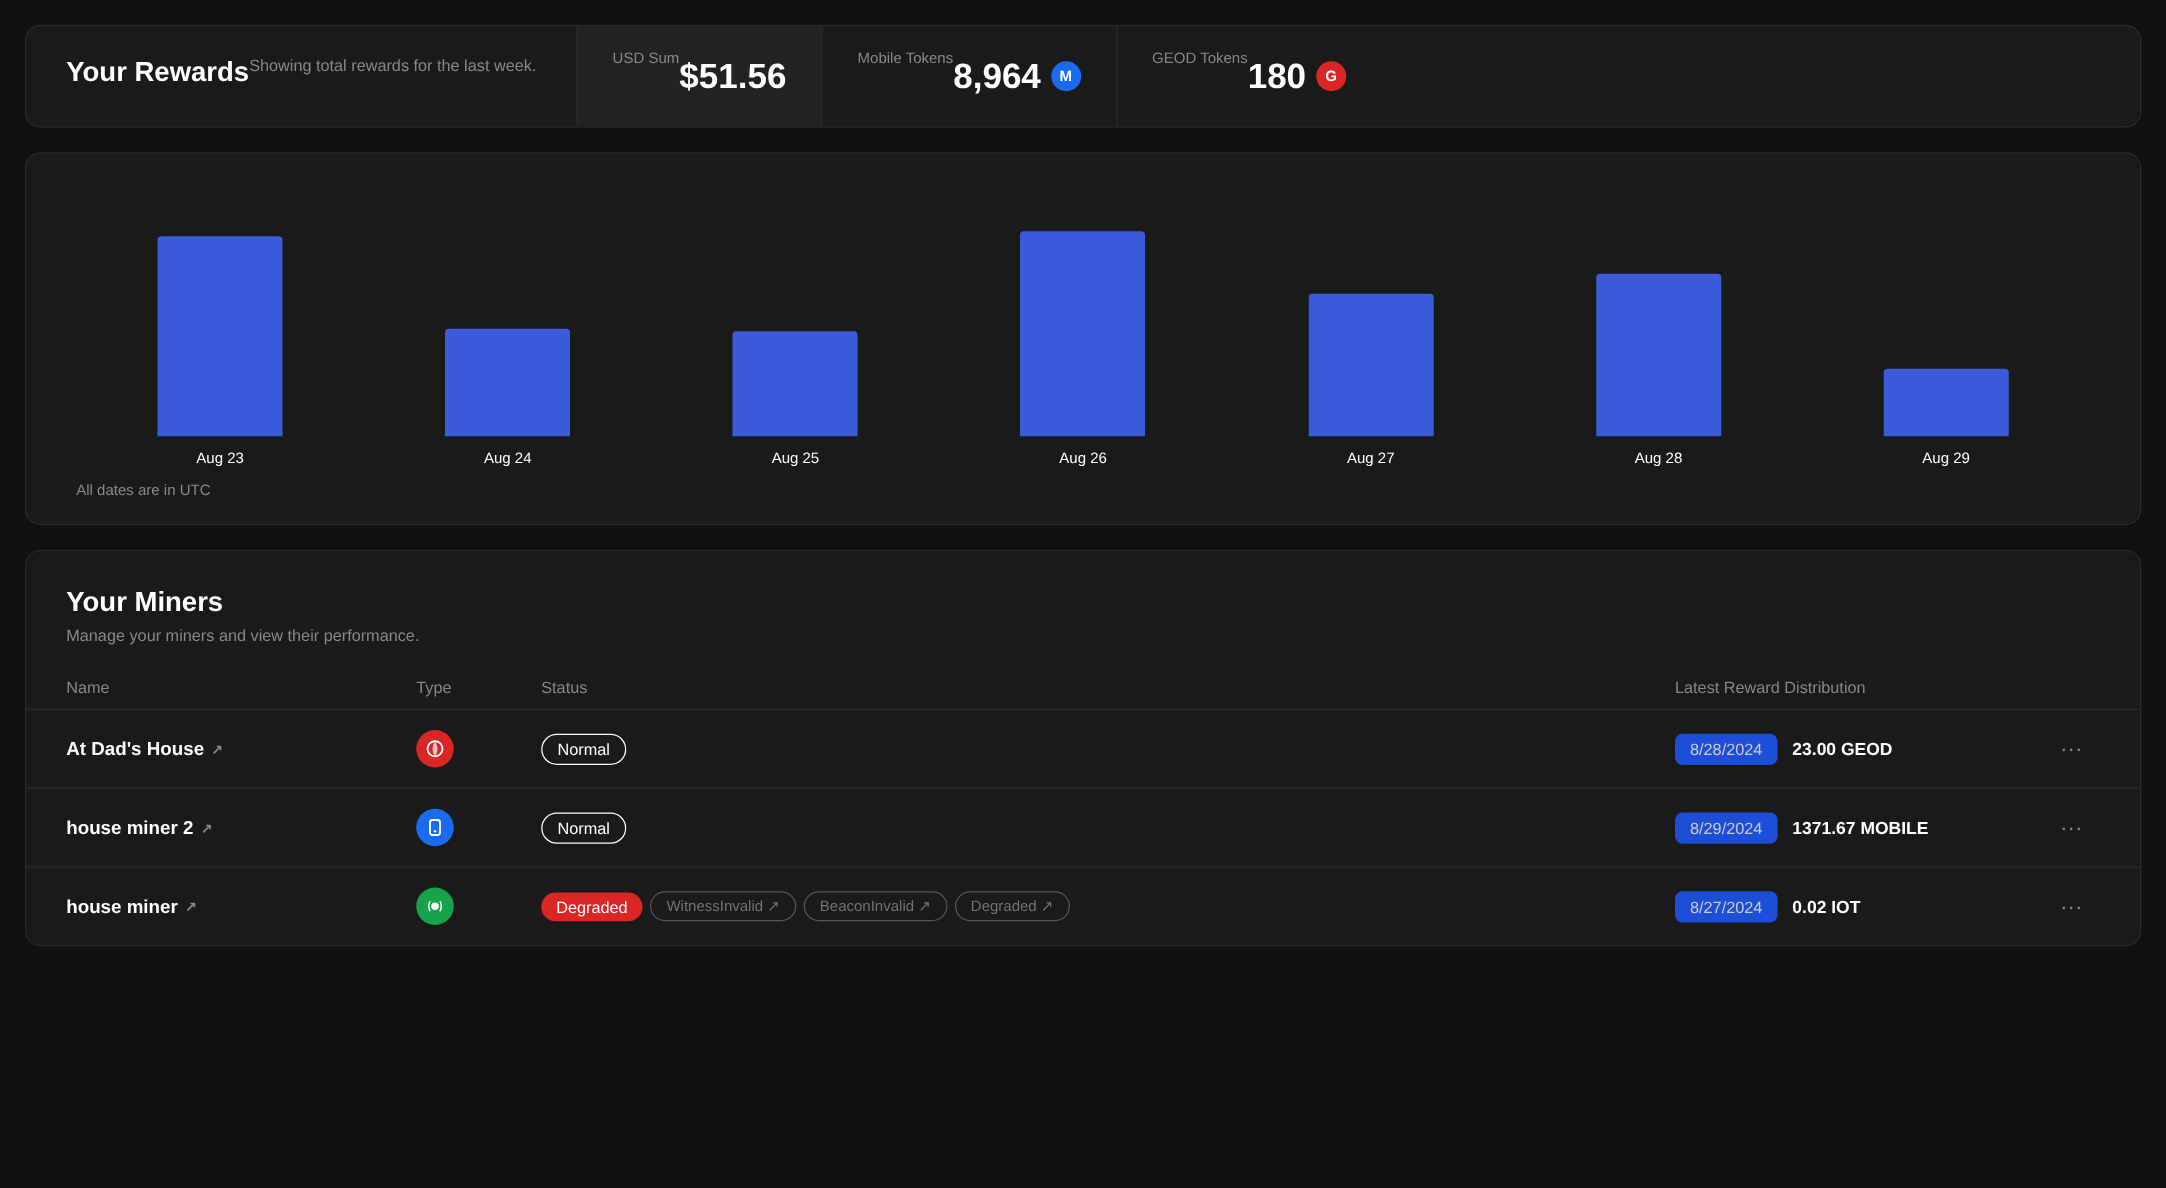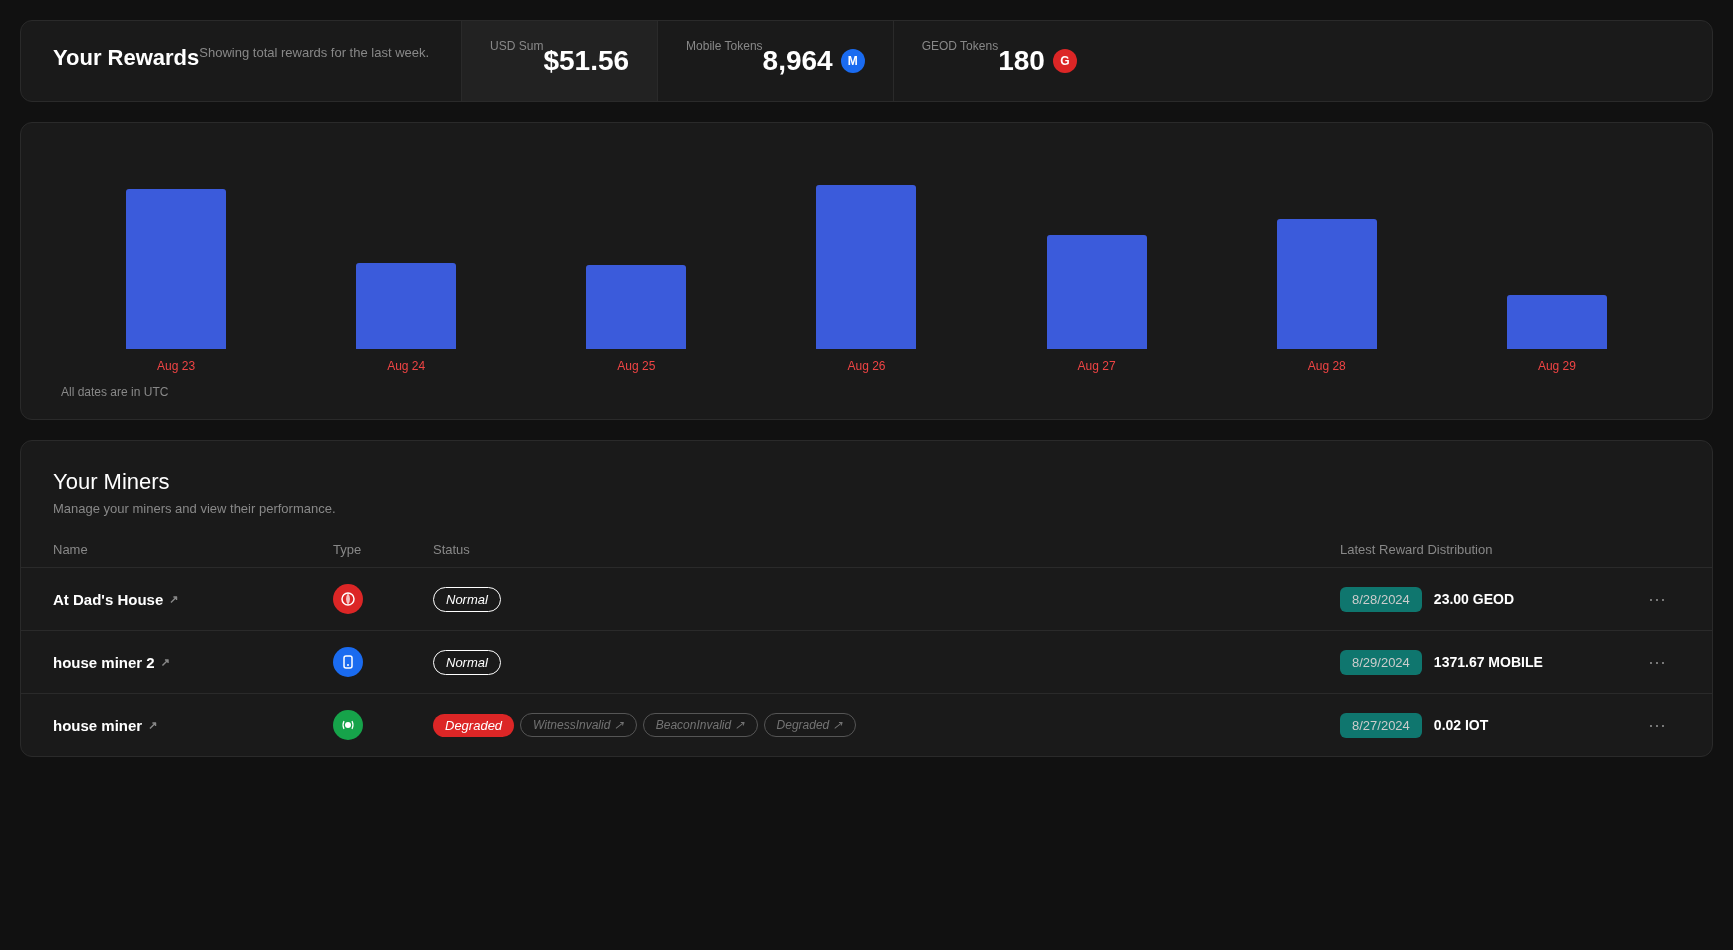--- a/index.html
+++ b/index.html
@@ -114,39 +114,39 @@
     }
 
     .chart-bar {
       background: #3b5bdb;
       border-radius: 3px 3px 0 0;
       width: 100px;
     }
 
     .chart-label {
       font-size: 12px;
-      color: #ef4444;
+      color: #ffffff;
       margin-top: 10px;
       text-align: center;
     }
 
     .chart-note {
       font-size: 12px;
       color: #888;
       margin-top: 10px;
     }
 
     
     .miners-header {
       padding: 28px 32px 16px;
     }
 
     .miners-title {
       font-size: 22px;
-      font-weight: 400;
+      font-weight: 700;
       margin-bottom: 6px;
     }
 
     .miners-subtitle {
       font-size: 13px;
       color: #888;
     }
 
     .miners-table {
       width: 100%;
@@ -201,21 +201,20 @@
 
     .miner-type-icon.geod-type { background: #dc2626; }
     .miner-type-icon.mobile-type { background: #1a6bf0; }
     .miner-type-icon.iot-type { background: #16a34a; }
 
     .status-badges {
       display: flex;
       gap: 6px;
       flex-wrap: wrap;
       align-items: center;
-      font-style: italic;
     }
 
     .badge {
       padding: 4px 12px;
       border-radius: 20px;
       font-size: 13px;
       font-weight: 500;
     }
 
     .badge.normal {
@@ -237,21 +236,21 @@
       font-size: 12px;
     }
 
     .reward-info {
       display: flex;
       align-items: center;
       gap: 12px;
     }
 
     .reward-date {
-      background: #0f766e;
+      background: #1d4ed8;
       padding: 5px 12px;
       border-radius: 6px;
       font-size: 13px;
       color: #ccc;
     }
 
     .reward-amount {
       font-size: 14px;
       font-weight: 600;
       color: #fff;

